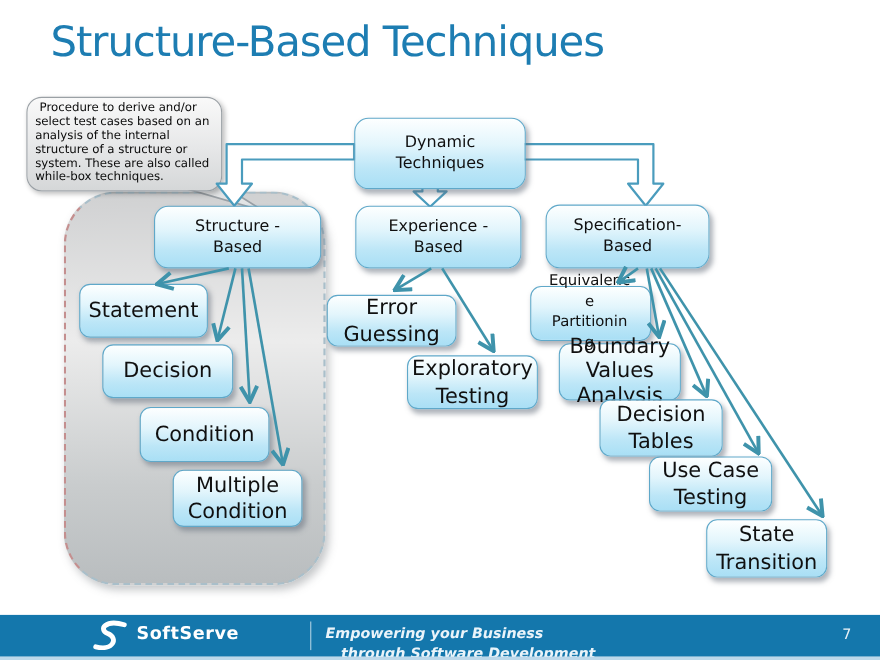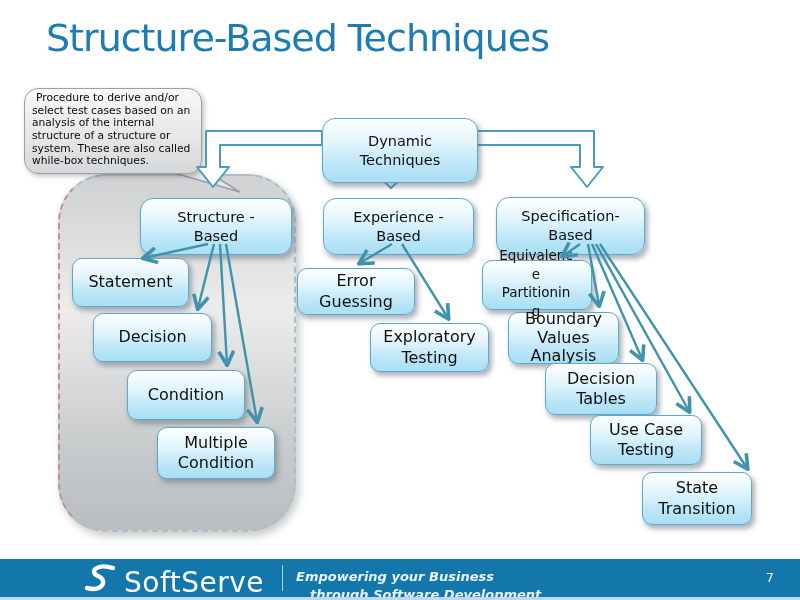--- a/index.html
+++ b/index.html
@@ -23,38 +23,38 @@
            background:linear-gradient(180deg,#f9f9f9 0%,#e6e7e8 55%,#d5d7d8 100%);
            box-shadow:2px 2px 5px rgba(0,0,0,.25);z-index:2;}
   .callout-text{position:absolute;left:32px;top:92px;width:164px;
            font-size:10.7px;line-height:1.18;color:#0a0a0a;text-indent:4px;z-index:3;}
 
   
   .node{position:absolute;display:flex;align-items:center;justify-content:center;
         text-align:center;border:1.6px solid #5fa8c9;border-radius:10px;
         background:linear-gradient(180deg,#fdffff 0%,#e2f5fc 38%,#bce6f7 72%,#a9dff5 100%);
         box-shadow:2.5px 3.5px 5px rgba(95,105,120,.5);
-        color:#101010;font-size:16px;line-height:1.28;z-index:4;}
-  .node-lg{border-radius:13px;font-size:14.5px;margin-top:11px;}
+        color:#101010;font-size:19px;line-height:1.28;z-index:4;}
+  .node-lg{border-radius:13px;font-size:14.5px;}
   .ln{display:block;}
 
   .eq-text{position:absolute;left:480px;top:246px;width:112px;text-align:center;
            font-size:13.5px;line-height:18.5px;color:#101010;z-index:5;}
 
   svg.block-arrows{position:absolute;left:0;top:0;z-index:3;}
   svg.thin-arrows{position:absolute;left:0;top:0;z-index:6;}
 
   
   .footer{position:absolute;left:0;top:559px;width:800px;height:38px;
           background:#1477ac;z-index:8;}
   .footer-strip{position:absolute;left:0;top:597px;width:800px;height:3px;
           background:#bcd8ea;z-index:8;}
   .logo{position:absolute;left:82px;top:3px;}
-  .brand{position:absolute;left:124px;top:7px;color:#ffffff;font-size:28px;
-         font-weight:normal;letter-spacing:.5px;}
+  .brand{position:absolute;left:124px;top:7px;color:#ffffff;font-size:16px;
+         font-weight:bold;letter-spacing:.5px;}
   .fdivider{position:absolute;left:282px;top:6px;width:1px;height:26px;
          background:rgba(255,255,255,.65);}
   .tagline{position:absolute;left:296px;top:9px;color:#eaf4fa;font-size:13px;
          font-style:italic;font-weight:bold;line-height:1.35;}
   .tagline .l2{padding-left:14px;}
   .pagenum{position:absolute;right:26px;top:11px;color:#e8f1f7;font-size:13px;}
 </style>
 </head>
 <body>
 

